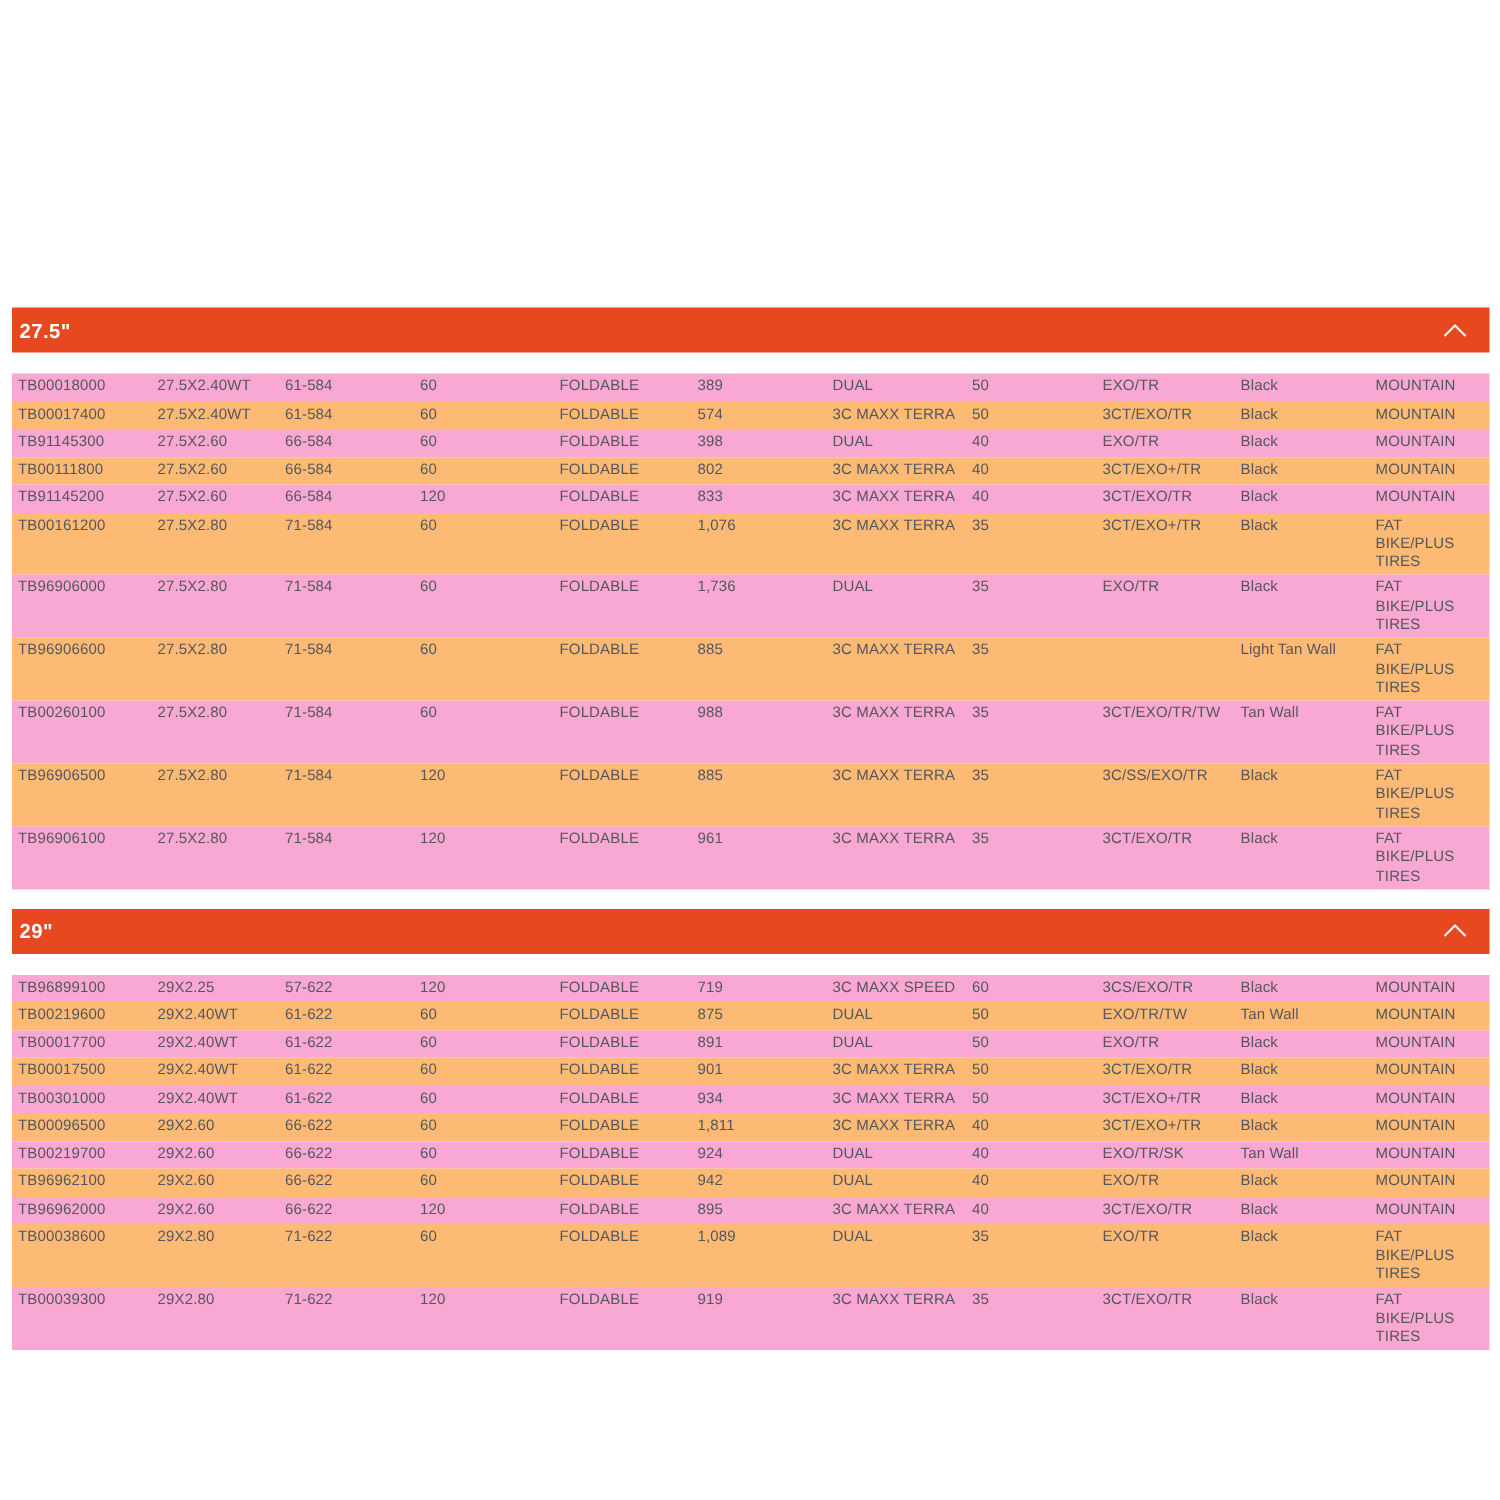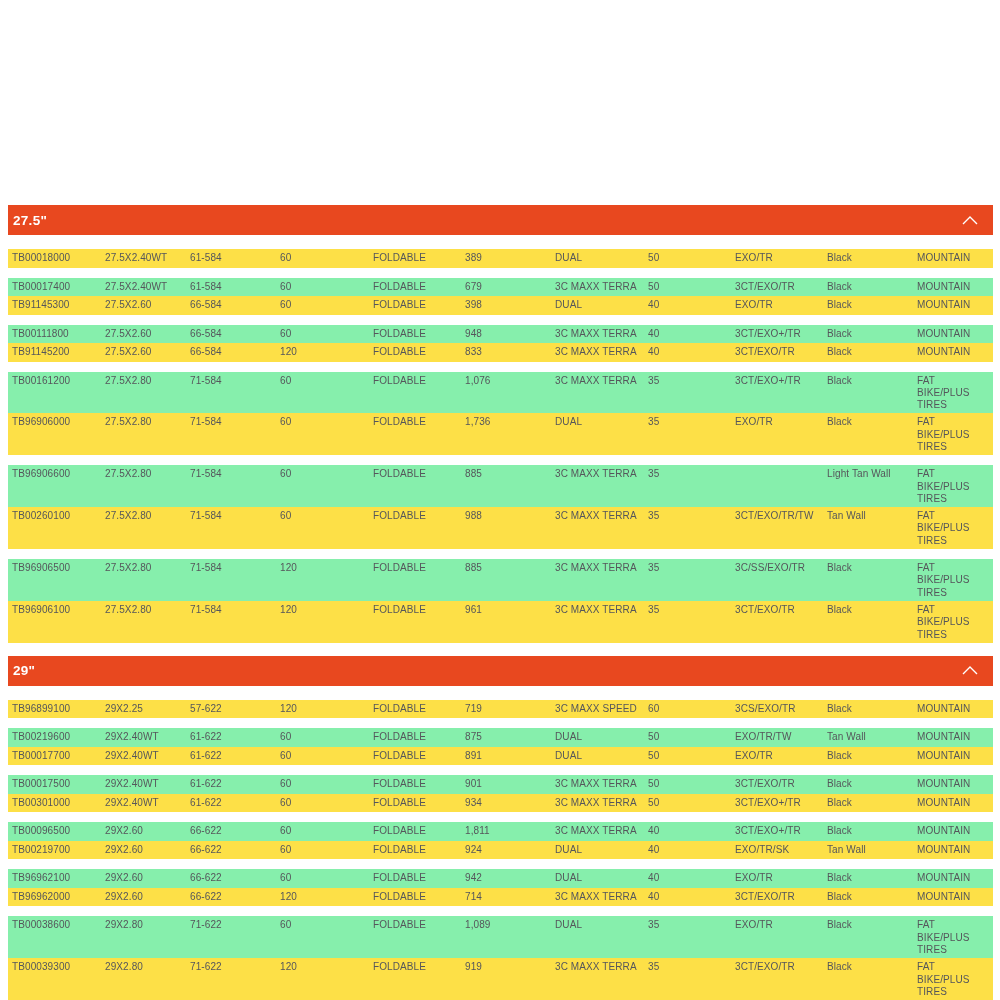--- a/index.html
+++ b/index.html
@@ -19,23 +19,23 @@
   }
   .sec-title {
     font-size:13.5px; font-weight:bold; letter-spacing:0.3px;
   }
   .chev { display:flex; align-items:center; }
   .tbl { width:100%; }
   .row {
     display:grid;
     grid-template-columns:93px 85px 90px 93px 92px 90px 93px 87px 92px 90px 1fr;
     min-height:18.5px;
-    background:#fde047;
-  }
-  .row.alt { background:#86efac;margin-top:10px; }
+    background:#f9a8d4;
+  }
+  .row.alt { background:#fdba74; }
   .cell {
     padding:3px 4px 2px 4px;
     font-size:10px; line-height:12.3px;
     color:#55565B; letter-spacing:0.1px;
     overflow:hidden;
   }
 </style>
 </head>
 <body>
 
@@ -64,21 +64,21 @@
             <div class="cell">EXO/TR</div>
             <div class="cell">Black</div>
             <div class="cell">MOUNTAIN</div>
           </div>
           <div class="row alt">
             <div class="cell">TB00017400</div>
             <div class="cell">27.5X2.40WT</div>
             <div class="cell">61-584</div>
             <div class="cell">60</div>
             <div class="cell">FOLDABLE</div>
-            <div class="cell">679</div>
+            <div class="cell">574</div>
             <div class="cell">3C MAXX TERRA</div>
             <div class="cell">50</div>
             <div class="cell">3CT/EXO/TR</div>
             <div class="cell">Black</div>
             <div class="cell">MOUNTAIN</div>
           </div>
           <div class="row">
             <div class="cell">TB91145300</div>
             <div class="cell">27.5X2.60</div>
             <div class="cell">66-584</div>
@@ -90,21 +90,21 @@
             <div class="cell">EXO/TR</div>
             <div class="cell">Black</div>
             <div class="cell">MOUNTAIN</div>
           </div>
           <div class="row alt">
             <div class="cell">TB00111800</div>
             <div class="cell">27.5X2.60</div>
             <div class="cell">66-584</div>
             <div class="cell">60</div>
             <div class="cell">FOLDABLE</div>
-            <div class="cell">948</div>
+            <div class="cell">802</div>
             <div class="cell">3C MAXX TERRA</div>
             <div class="cell">40</div>
             <div class="cell">3CT/EXO+/TR</div>
             <div class="cell">Black</div>
             <div class="cell">MOUNTAIN</div>
           </div>
           <div class="row">
             <div class="cell">TB91145200</div>
             <div class="cell">27.5X2.60</div>
             <div class="cell">66-584</div>
@@ -311,21 +311,21 @@
             <div class="cell">EXO/TR</div>
             <div class="cell">Black</div>
             <div class="cell">MOUNTAIN</div>
           </div>
           <div class="row">
             <div class="cell">TB96962000</div>
             <div class="cell">29X2.60</div>
             <div class="cell">66-622</div>
             <div class="cell">120</div>
             <div class="cell">FOLDABLE</div>
-            <div class="cell">714</div>
+            <div class="cell">895</div>
             <div class="cell">3C MAXX TERRA</div>
             <div class="cell">40</div>
             <div class="cell">3CT/EXO/TR</div>
             <div class="cell">Black</div>
             <div class="cell">MOUNTAIN</div>
           </div>
           <div class="row alt">
             <div class="cell">TB00038600</div>
             <div class="cell">29X2.80</div>
             <div class="cell">71-622</div>

